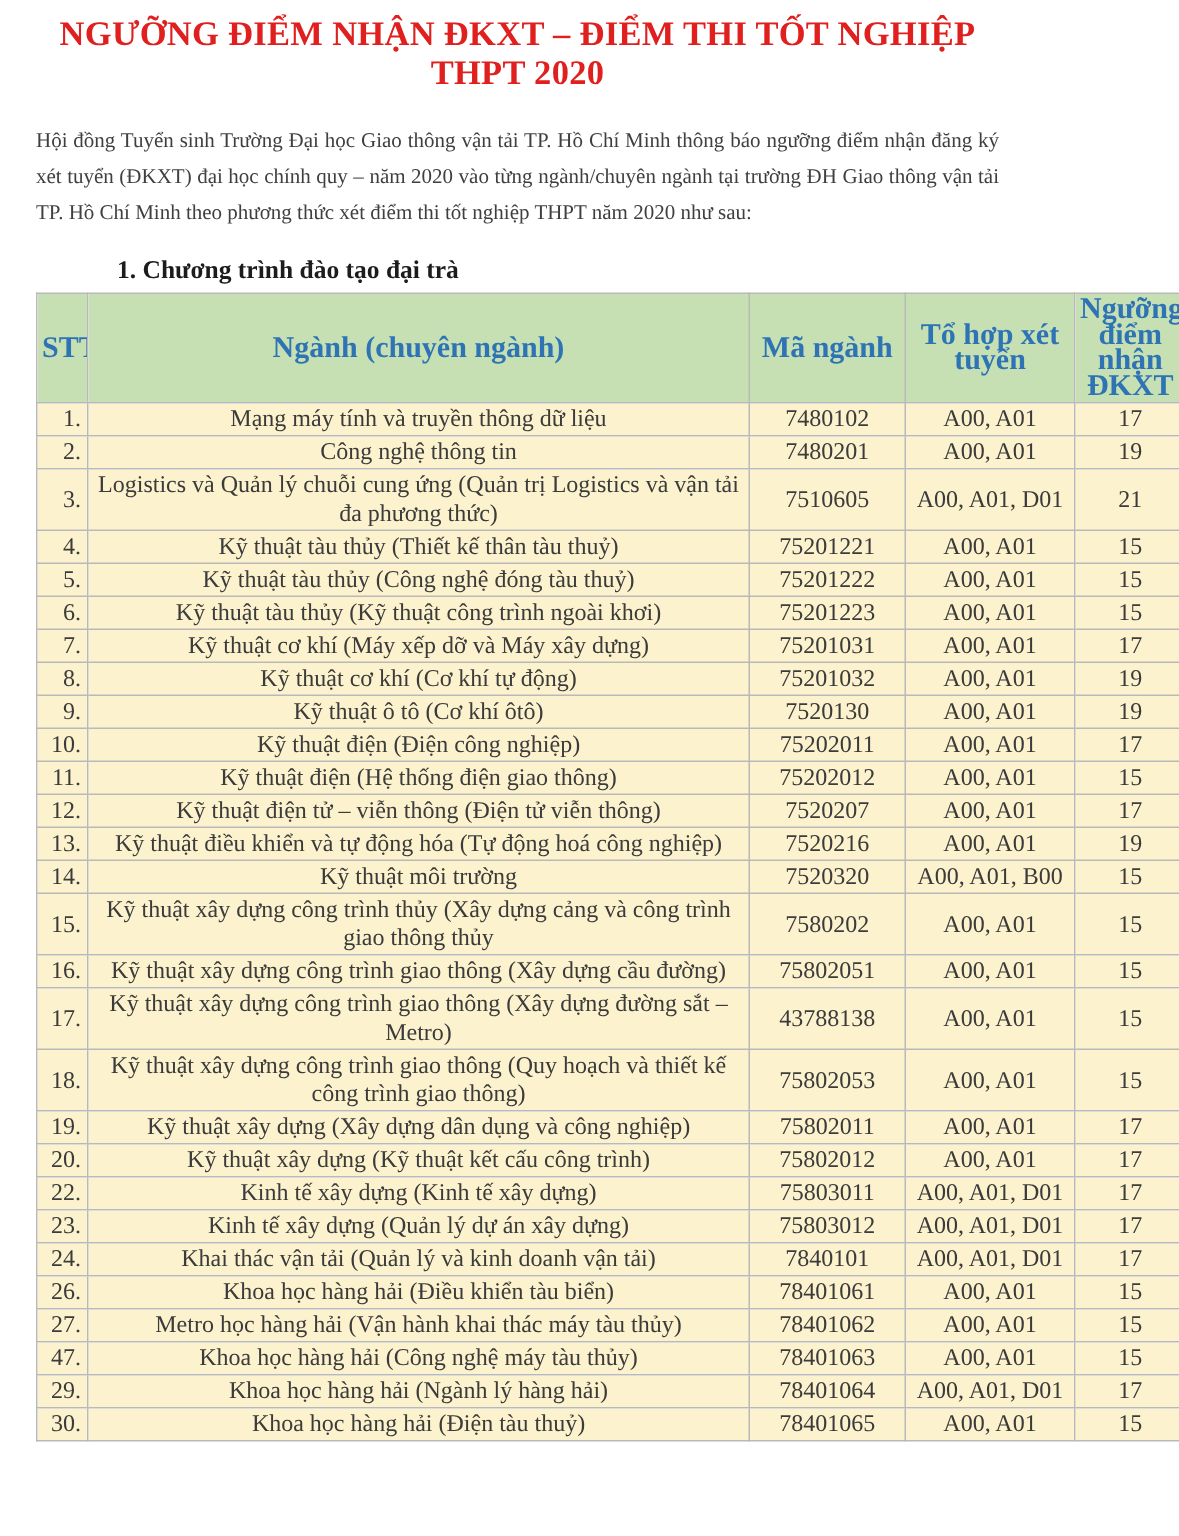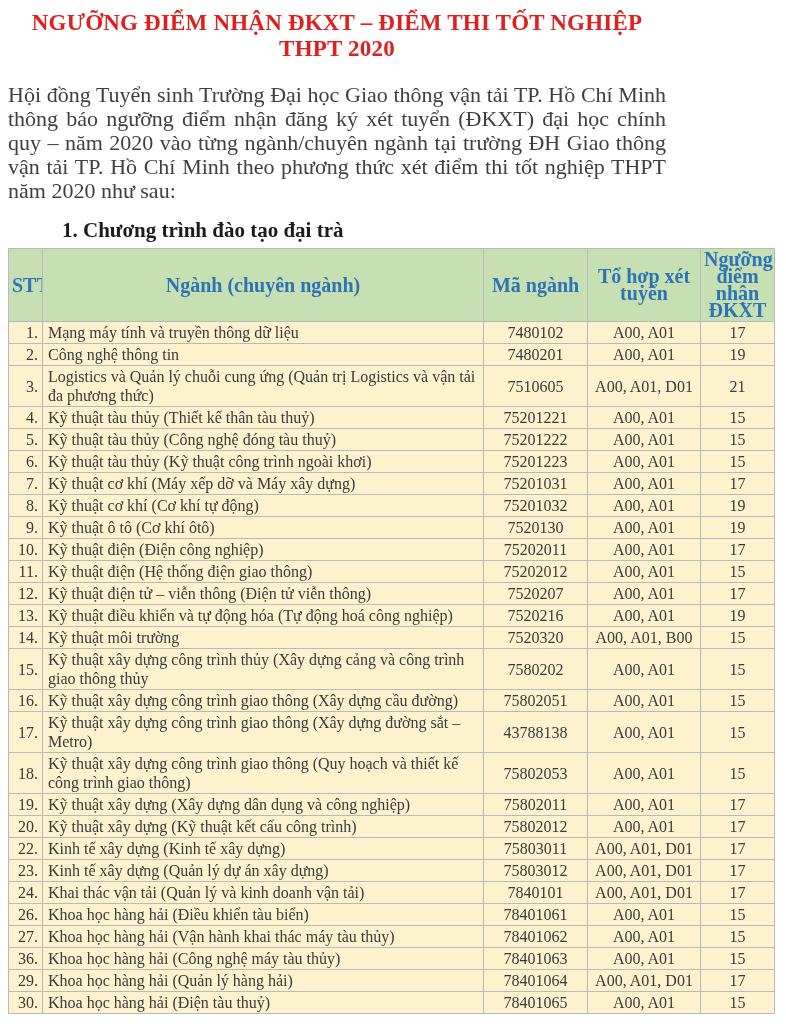--- a/index.html
+++ b/index.html
@@ -12,39 +12,39 @@
     --body-text: #3f3f3f;
   }
   * { box-sizing: border-box; }
   html, body {
     margin: 0; padding: 0;
     width: 786px; height: 1024px;
     background: #ffffff;
     overflow: hidden;
     font-family: "Liberation Serif", "DejaVu Serif", serif;
   }
-  .page { padding: 8px 8px 0 8px; width: 674px; }
+  .page { padding: 8px 8px 0 24px; width: 674px; }
   .doc-title {
     margin: 2px 0 0 0;
     text-align: center;
     font-size: 23px;
     font-weight: bold;
     color: var(--title-color);
     letter-spacing: 0.2px;
   }
   .intro {
     margin: 21px 0 0 0;
-    font-size: 22px;
+    font-size: 14px;
     line-height: 24px;
     text-align: justify;
     color: var(--body-text);
   }
   .section-heading {
     margin: 15px 0 0 54px;
-    font-size: 21px;
+    font-size: 17px;
     font-weight: bold;
     color: #1c1c1c;
   }
   table.admissions {
     border-collapse: collapse;
     table-layout: fixed;
     width: 766px;
     margin-top: 5px;
   }
   .admissions th, .admissions td {
@@ -64,21 +64,21 @@
   }
   .admissions td {
     background: var(--row-bg);
     color: var(--cell-text);
     font-size: 16px;
     line-height: 19px;
     vertical-align: middle;
     padding: 1px 5px;
   }
   td.c-stt   { text-align: right; padding-right: 4px; }
-  td.c-nganh { text-align: left; }
+  td.c-nganh { text-align: center; }
   td.c-ma, td.c-tohop, td.c-nguong { text-align: center; }
 </style>
 </head>
 <body>
 
 <div class="page">
 
   <h1 class="doc-title">NGƯỠNG ĐIỂM NHẬN ĐKXT – ĐIỂM THI TỐT NGHIỆP THPT 2020</h1>
 
   <p class="intro">Hội đồng Tuyển sinh Trường Đại học Giao thông vận tải TP. Hồ Chí Minh thông báo ngưỡng điểm nhận đăng ký xét tuyển (ĐKXT) đại học chính quy – năm 2020 vào từng ngành/chuyên ngành tại trường ĐH Giao thông vận tải TP. Hồ Chí Minh theo phương thức xét điểm thi tốt nghiệp THPT năm 2020 như sau:</p>
@@ -266,35 +266,35 @@
         </tr>
         <tr>
           <td class="c-stt">26.</td>
           <td class="c-nganh">Khoa học hàng hải (Điều khiển tàu biển)</td>
           <td class="c-ma">78401061</td>
           <td class="c-tohop">A00, A01</td>
           <td class="c-nguong">15</td>
         </tr>
         <tr>
           <td class="c-stt">27.</td>
-          <td class="c-nganh">Khoa học hàng hải (Vận hành khai thác máy tàu thủy)</td>
+          <td class="c-nganh">Metro học hàng hải (Vận hành khai thác máy tàu thủy)</td>
           <td class="c-ma">78401062</td>
           <td class="c-tohop">A00, A01</td>
           <td class="c-nguong">15</td>
         </tr>
         <tr>
-          <td class="c-stt">36.</td>
+          <td class="c-stt">47.</td>
           <td class="c-nganh">Khoa học hàng hải (Công nghệ máy tàu thủy)</td>
           <td class="c-ma">78401063</td>
           <td class="c-tohop">A00, A01</td>
           <td class="c-nguong">15</td>
         </tr>
         <tr>
           <td class="c-stt">29.</td>
-          <td class="c-nganh">Khoa học hàng hải (Quản lý hàng hải)</td>
+          <td class="c-nganh">Khoa học hàng hải (Ngành lý hàng hải)</td>
           <td class="c-ma">78401064</td>
           <td class="c-tohop">A00, A01, D01</td>
           <td class="c-nguong">17</td>
         </tr>
         <tr>
           <td class="c-stt">30.</td>
           <td class="c-nganh">Khoa học hàng hải (Điện tàu thuỷ)</td>
           <td class="c-ma">78401065</td>
           <td class="c-tohop">A00, A01</td>
           <td class="c-nguong">15</td>

